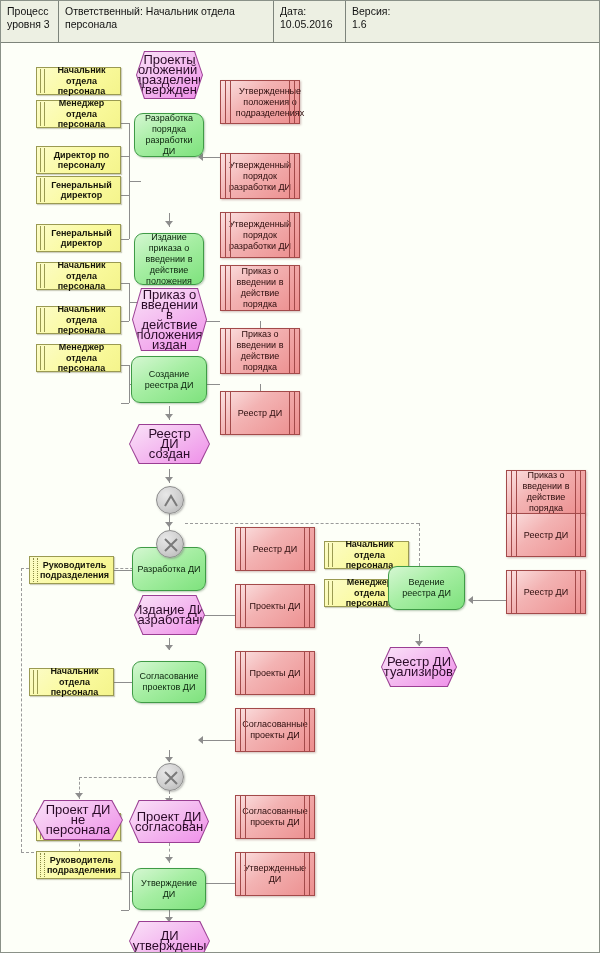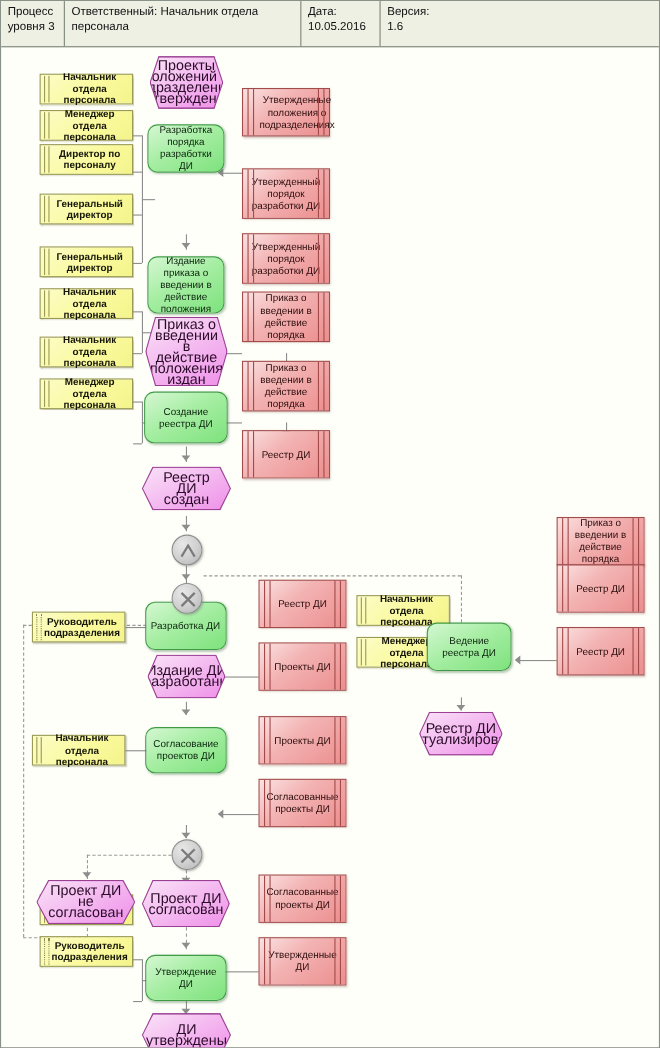--- a/index.html
+++ b/index.html
@@ -48,21 +48,21 @@
   }
   .role.dotted::before{
     border-left:1px dotted #8b8b45;border-right:1px dotted #8b8b45;
   }
 
   
   .func{
     background:linear-gradient(150deg,#d5f7d2 0%,#a6eea3 45%,#7ee27d 100%);
     border:1px solid #3f9b46;border-radius:9px;
     font-size:9px;line-height:11px;color:#0c230e;
-    display:flex;align-items:center;
+    display:flex;align-items:center;justify-content:center;
     text-align:center;padding:2px 4px;
     box-shadow:1px 1px 2px rgba(80,120,80,.4);
   }
   .event-wrap{position:absolute;}
   .event-border{
     position:absolute;inset:0;
     background:#9a3e93;
     clip-path:polygon(12% 0,88% 0,100% 50%,88% 100%,12% 100%,0 50%);
   }
   .event-fill{
@@ -243,21 +243,21 @@
     <div class="arw arw-d" style="left:541px;top:563px;"></div>
     <div class="ln lnh" style="left:470px;top:557px;width:35px;"></div>
     <div class="arw arw-l" style="left:467px;top:553px;"></div>
 
     <div class="node role" style="left:35px;top:24px;width:85px;height:28px;">
         <span>Начальник отдела персонала</span>
       </div>
     <div class="node role" style="left:35px;top:57px;width:85px;height:28px;">
         <span>Менеджер отдела персонала</span>
       </div>
-    <div class="node role" style="left:35px;top:88px;width:85px;height:28px;">
+    <div class="node role" style="left:35px;top:103px;width:85px;height:28px;">
         <span>Директор по персоналу</span>
       </div>
     <div class="node role" style="left:35px;top:133px;width:85px;height:28px;">
         <span>Генеральный директор</span>
       </div>
 
     <div class="node role" style="left:35px;top:181px;width:85px;height:28px;">
         <span>Генеральный директор</span>
       </div>
     <div class="node role" style="left:35px;top:219px;width:85px;height:28px;">
@@ -303,21 +303,21 @@
     <div class="event-wrap" style="left:128px;top:381px;width:81px;height:40px;">
       <div class="event-border"></div>
       <div class="event-fill">Реестр ДИ создан</div>
     </div>
     <div class="event-wrap" style="left:133px;top:552px;width:71px;height:40px;">
       <div class="event-border"></div>
       <div class="event-fill">Издание ДИ разработаны</div>
     </div>
     <div class="event-wrap" style="left:32px;top:757px;width:90px;height:40px;">
       <div class="event-border"></div>
-      <div class="event-fill">Проект ДИ не согласован</div>
+      <div class="event-fill">Проект ДИ не персонала</div>
     </div>
     <div class="event-wrap" style="left:128px;top:757px;width:80px;height:43px;">
       <div class="event-border"></div>
       <div class="event-fill">Проект ДИ согласован</div>
     </div>
     <div class="event-wrap" style="left:128px;top:878px;width:81px;height:40px;">
       <div class="event-border"></div>
       <div class="event-fill">ДИ утверждены</div>
     </div>
     <div class="event-wrap" style="left:380px;top:604px;width:76px;height:40px;">

